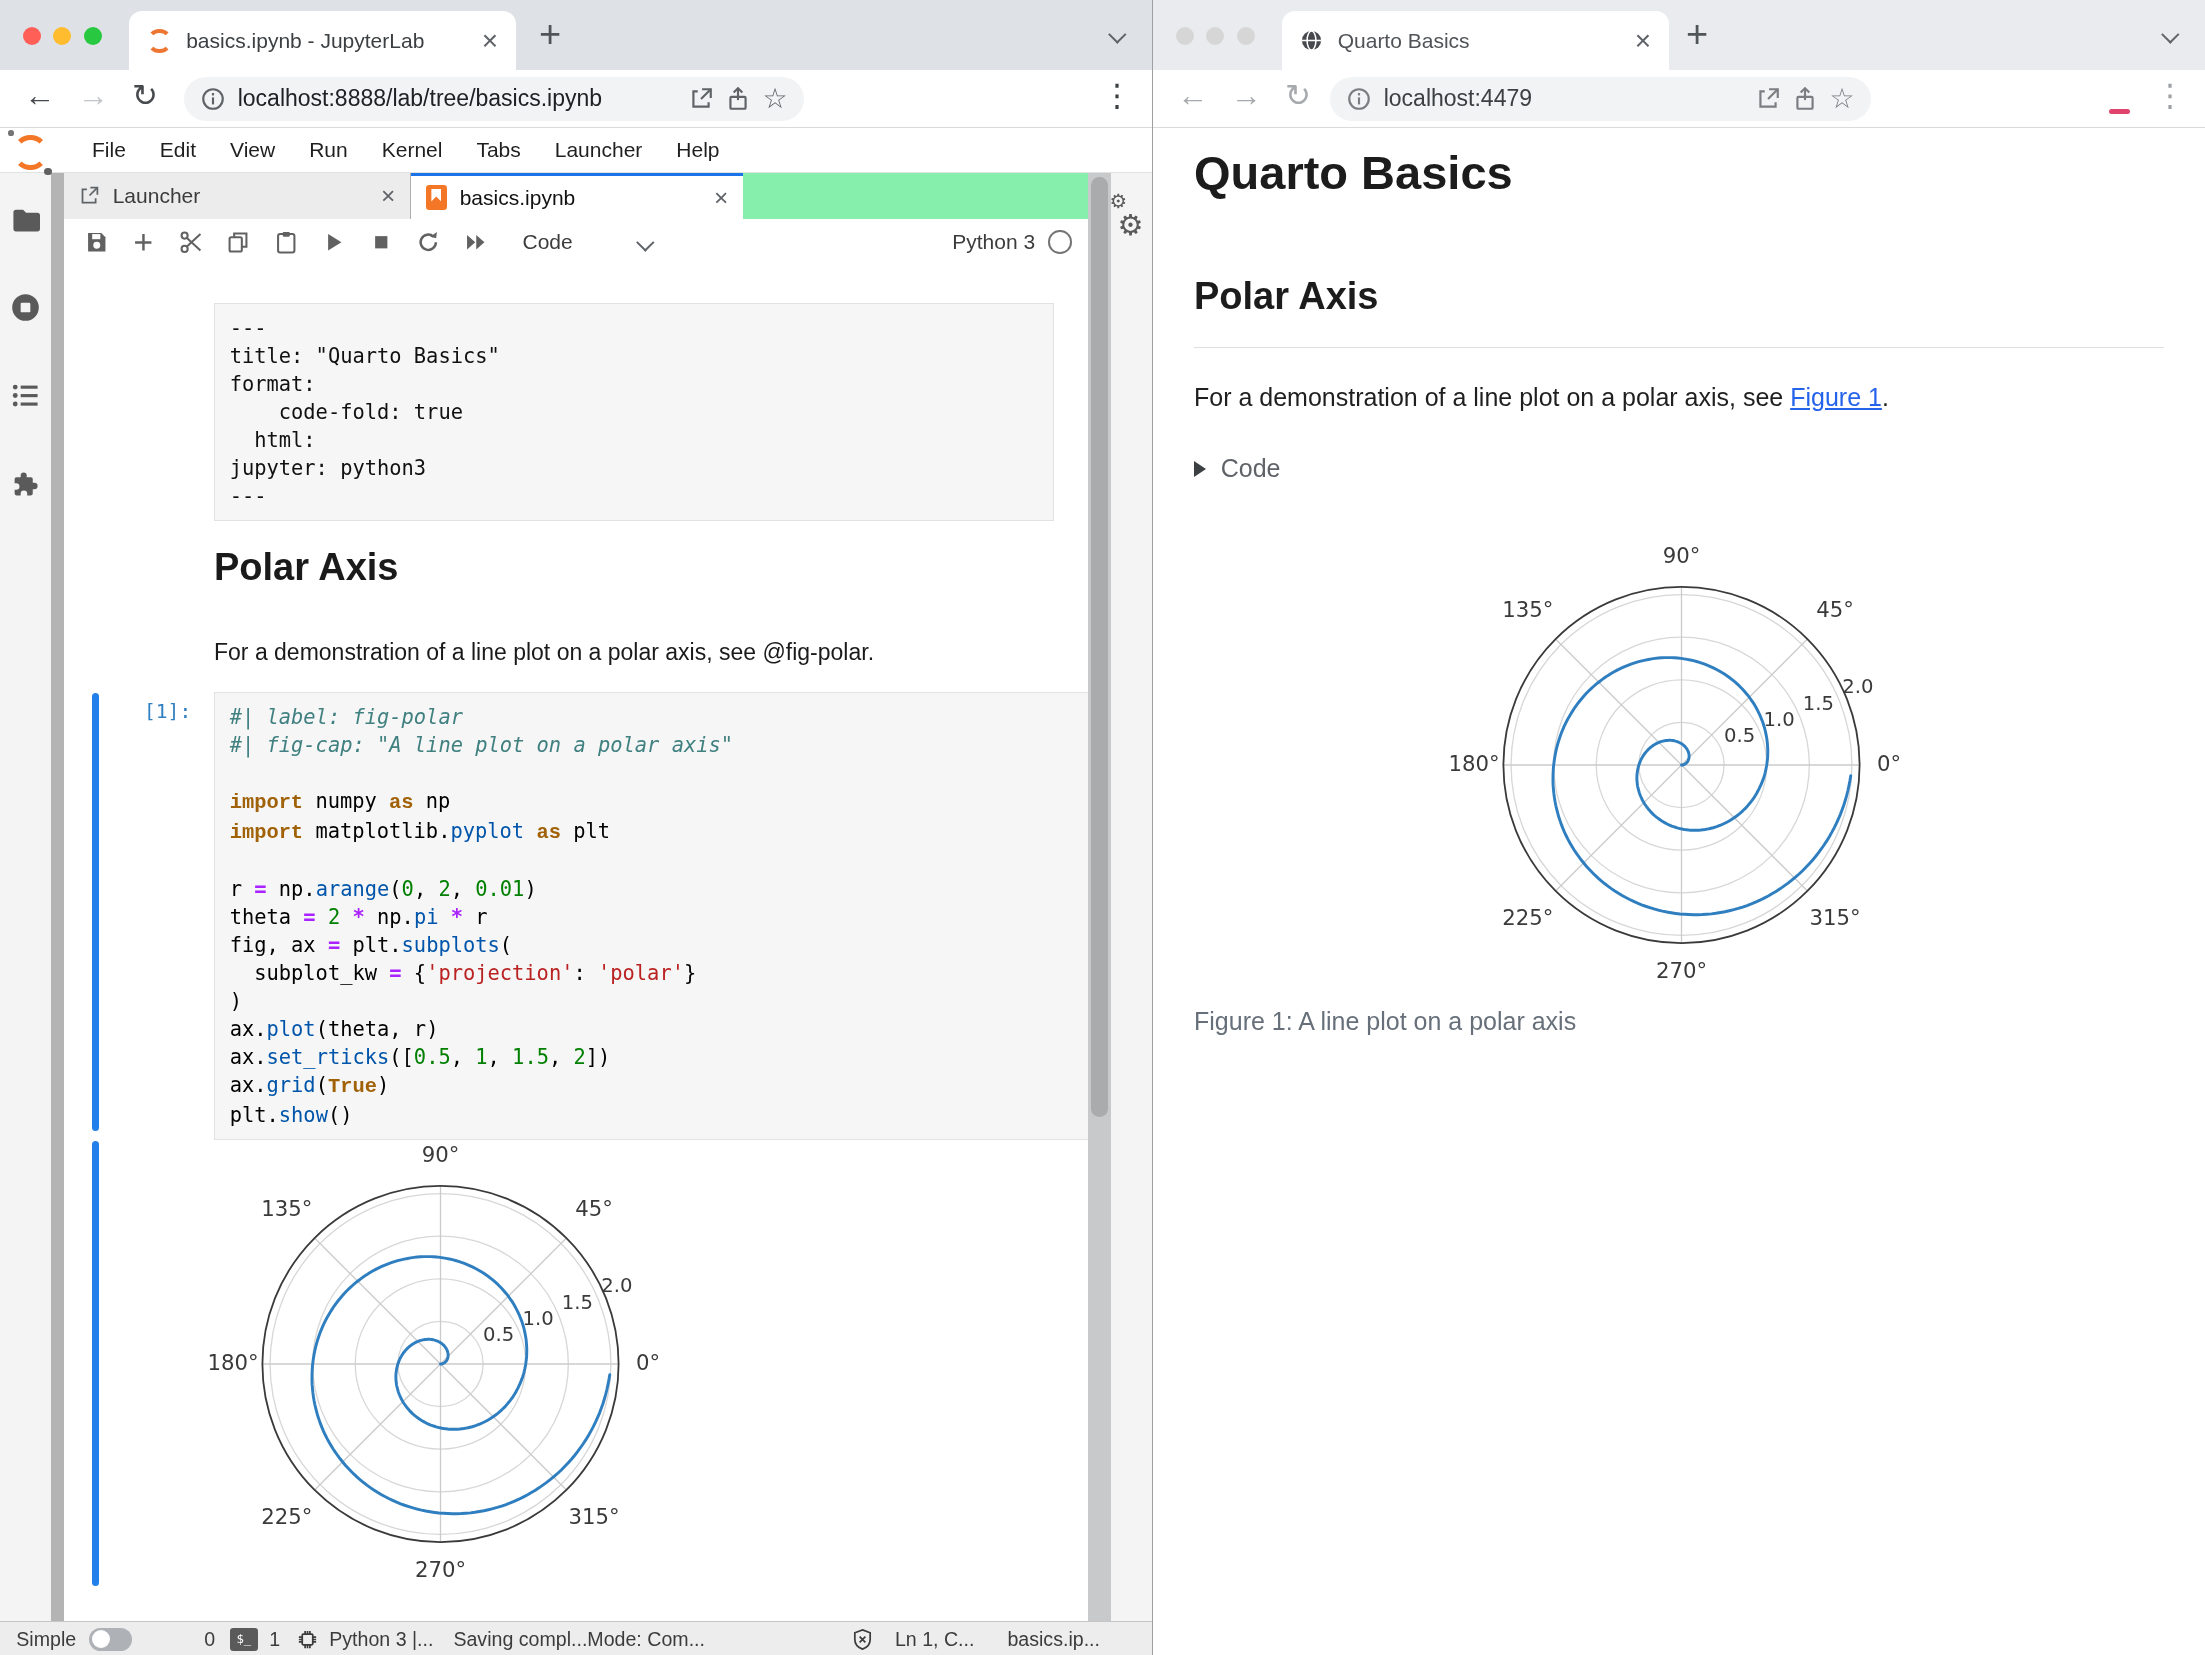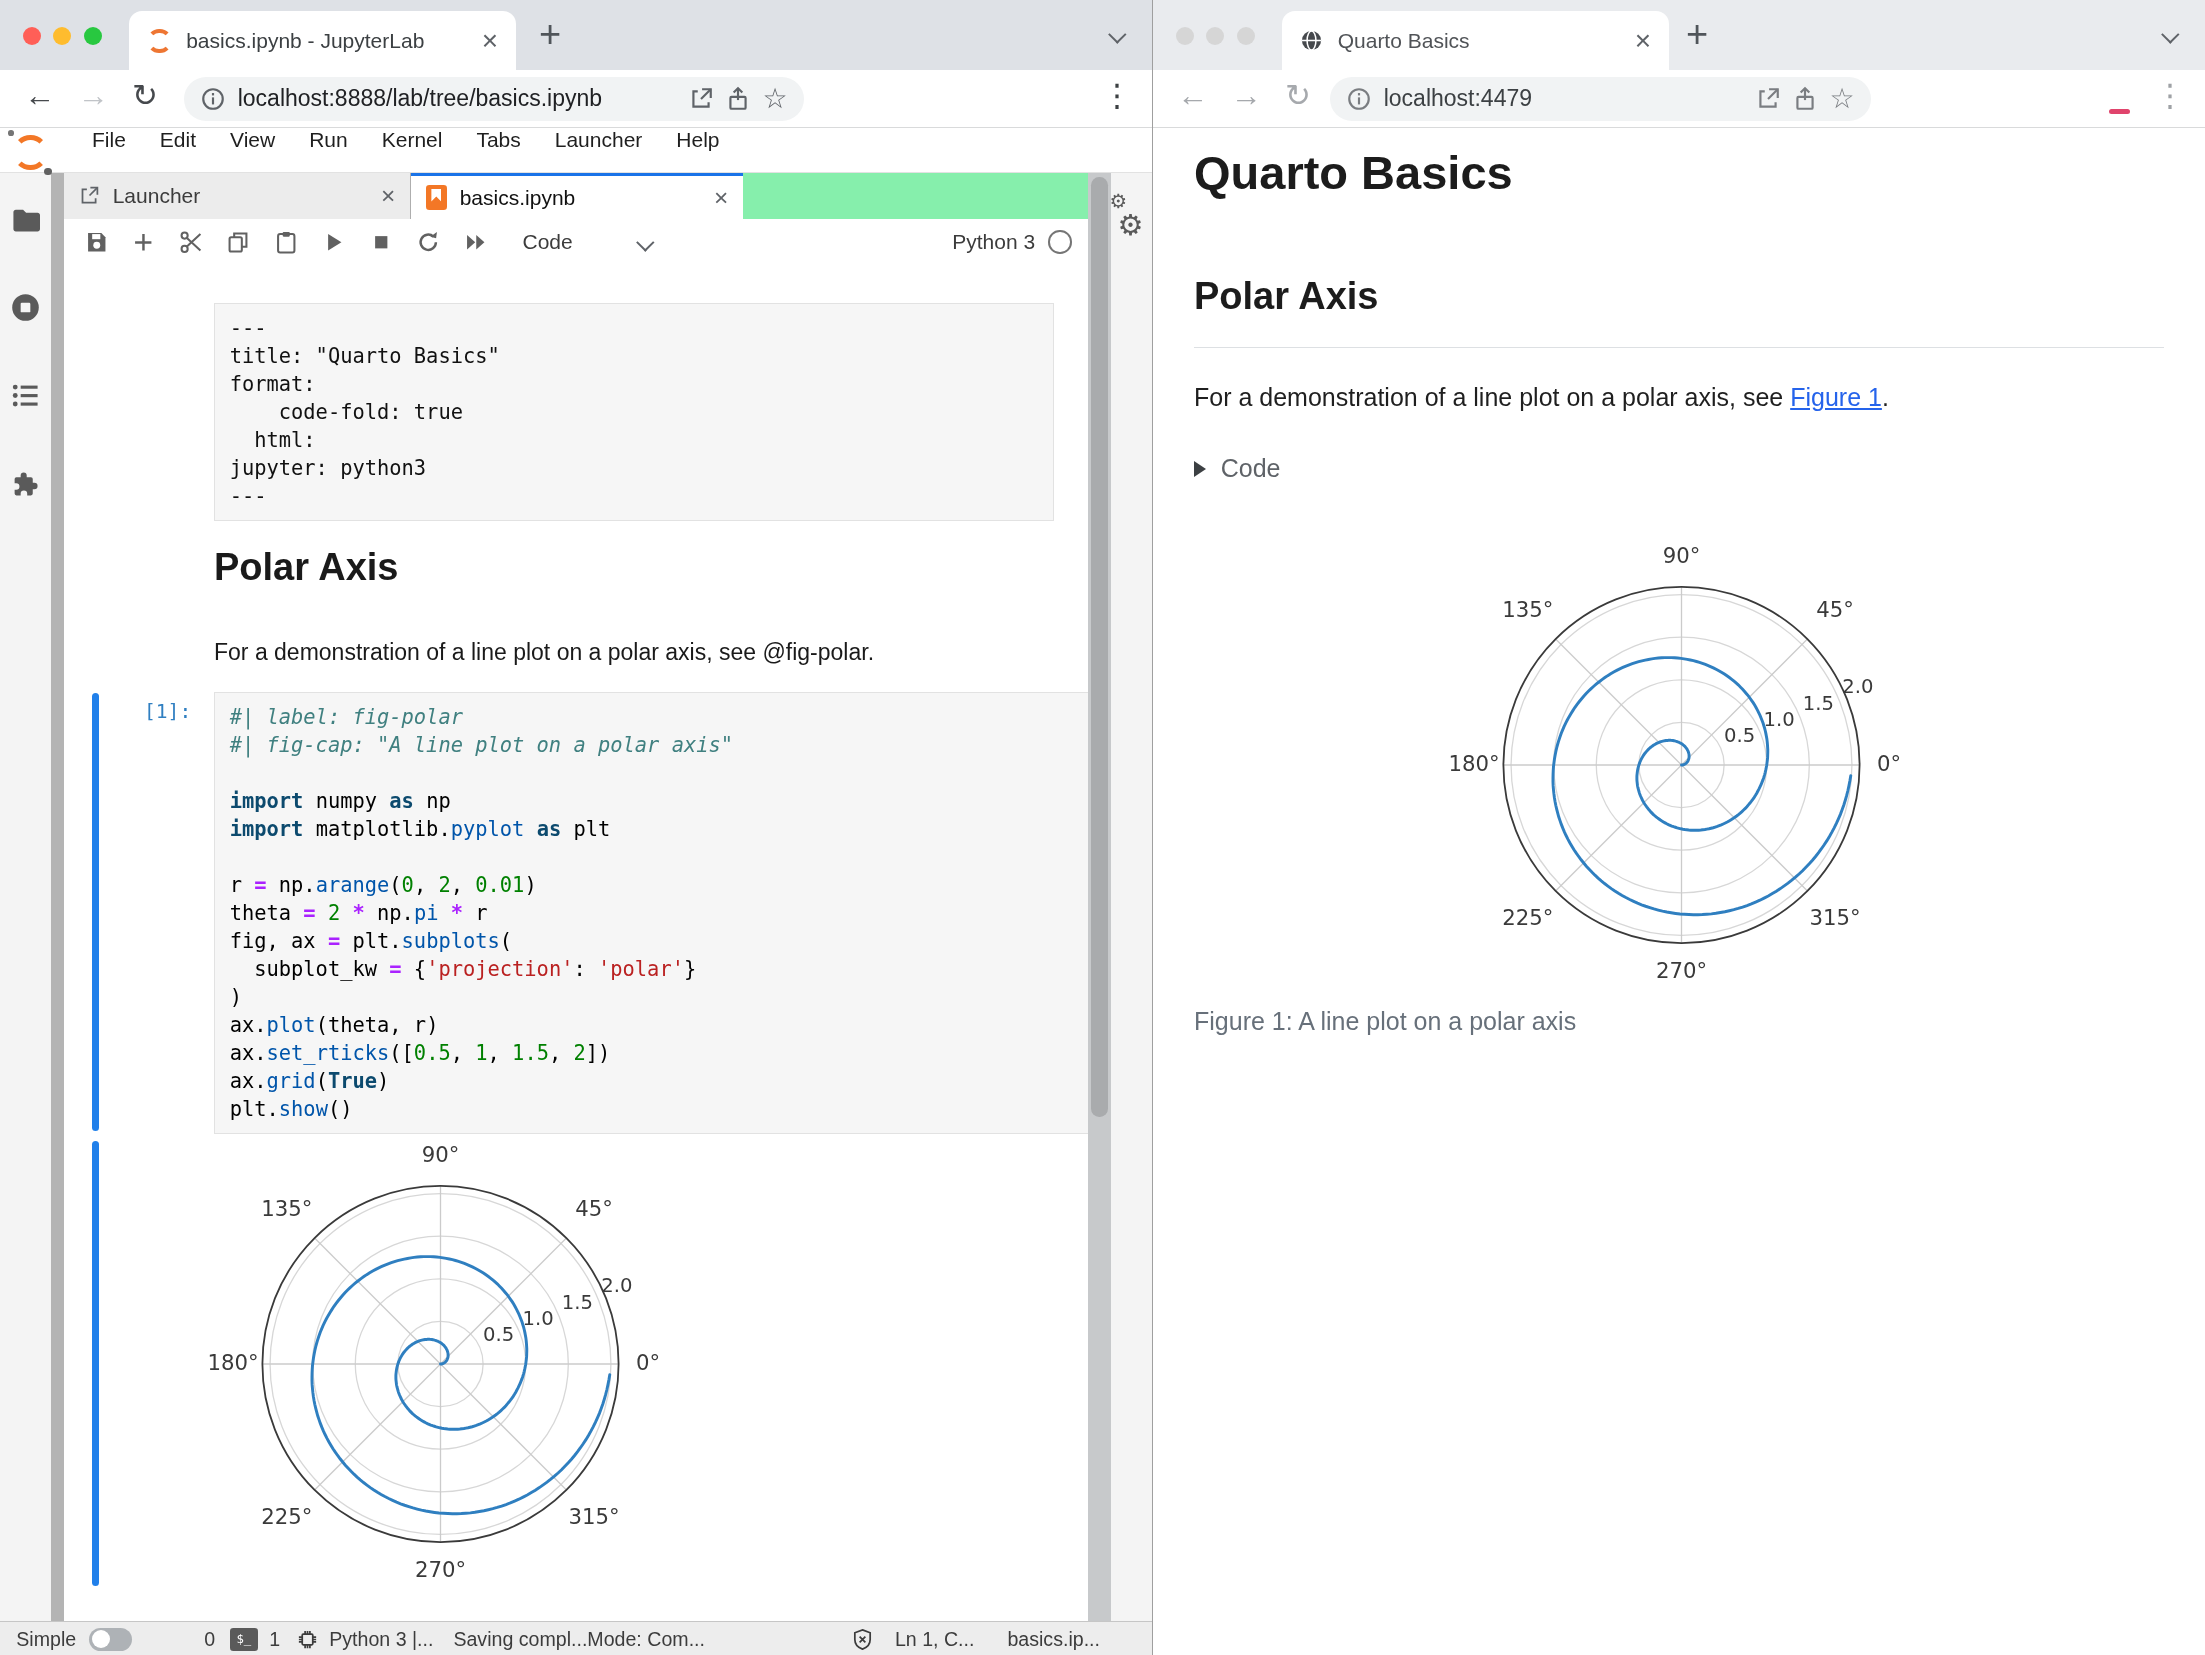--- a/index.html
+++ b/index.html
@@ -37,21 +37,21 @@
   .url-text{font-size:23px;color:#202124;flex:1;white-space:nowrap;}
   #win-right .url-text{color:#3c4043;}
   .pill-ic{width:26px;height:26px;flex:0 0 auto;}
   .star{font-size:28px;color:#5f6368;line-height:1;}
   .dots3{position:absolute;right:19.6px;top:9.8px;font-size:31px;color:#3c4043;line-height:1;}
   #win-right .dots3{color:#9ea1a5;}
   .profile-dash{position:absolute;right:75px;top:39px;width:21px;height:4.9px;border-radius:3.3px;background:#e0446c;}
 
   
   .jl-menubar{position:absolute;top:128px;left:0;right:0;height:44px;background:#fff;
-    border-bottom:0.8px solid #e2e2e2;display:flex;padding-left:75px;z-index:2;}
+    border-bottom:0.8px solid #e2e2e2;display:flex;align-items:center;padding-left:75px;z-index:2;}
   .jl-menu-item{font-size:21px;color:#1f1f1f;padding:0 17px;}
   .jl-logo{position:absolute;left:13px;top:135px;width:24.5px;height:24.5px;border:5.7px solid #f37726;
     border-left-color:transparent;border-right-color:transparent;border-radius:50%;z-index:3;}
   .jl-logo:before{content:"";position:absolute;left:-9.8px;top:-9.8px;width:5.7px;height:5.7px;border-radius:50%;background:#757575;}
   .jl-logo:after{content:"";position:absolute;right:-9px;bottom:-10.6px;width:7.4px;height:7.4px;border-radius:50%;background:#616161;}
 
   .jl-activitybar{position:absolute;top:172px;left:0;width:51px;bottom:34px;background:#f4f4f4;}
   .act-ic{position:absolute;left:11.4px;width:29px;height:29px;}
   .jl-splitter{position:absolute;top:172px;left:51px;width:13px;bottom:34px;background:#b4b4b4;}
   .jl-scrollcol{position:absolute;top:172px;right:41px;width:23px;bottom:34px;background:#c7c9cb;}
@@ -85,21 +85,21 @@
     font-size:20.4px;line-height:28px;color:#111;white-space:pre;}
   .md-heading{position:absolute;top:281px;left:150px;font-size:38px;font-weight:700;color:#1a1a1a;}
   .md-para{position:absolute;top:374px;left:150px;font-size:23px;color:#1a1a1a;}
   .code-prompt{position:absolute;top:435px;left:80px;font-family:"DejaVu Sans Mono",monospace;font-size:19.6px;color:#307fc1;}
   .collapser{position:absolute;left:28px;width:7.4px;border-radius:4.1px;background:#2180ea;}
   .collapser.in{top:428px;height:438px;}
   .collapser.out{top:876px;height:445px;}
   .code-editor{position:absolute;top:427px;left:150px;width:992px;box-sizing:border-box;background:#f6f6f6;
     border:0.8px solid #e2e2e2;padding:9.8px 14.7px;font-family:"DejaVu Sans Mono",monospace;
     font-size:20.4px;line-height:28px;white-space:pre;}
-  .tk-cmt{color:#408080;font-style:italic;} .tk-kw{color:#0c4a6e;font-weight:bold;}
+  .tk-cmt{color:#408080;font-style:italic;} .tk-kw{color:#a16207;font-weight:bold;font-family:Liberation Mono, monospace;}
   .tk-fn{color:#0055aa;} .tk-op{color:#aa22ff;font-weight:bold;}
   .tk-num{color:#008000;} .tk-str{color:#ba2121;} .tk-txt{color:#000;}
   #polar-left{position:absolute;top:858px;left:123px;}
 
   .jl-statusbar{position:absolute;left:0;right:0;bottom:0;height:34px;background:#ededed;border-top:0.8px solid #c6c6c6;
     display:flex;align-items:center;font-size:19.6px;color:#3c3c3c;padding:0 52px 0 16.3px;white-space:nowrap;}
   .sb-toggle{width:43px;height:23px;border-radius:11.4px;background:#aeb2b6;position:relative;margin-left:13px;flex:0 0 auto;}
   .sb-toggle i{position:absolute;left:2.5px;top:2.5px;width:18px;height:18px;border-radius:50%;background:#fff;}
   .term-badge{width:28px;height:23px;background:#5a5a5a;border-radius:3.3px;color:#fff;
     font-family:"DejaVu Sans Mono",monospace;font-size:12.3px;display:flex;align-items:center;justify-content:center;margin-left:14.7px;flex:0 0 auto;}

